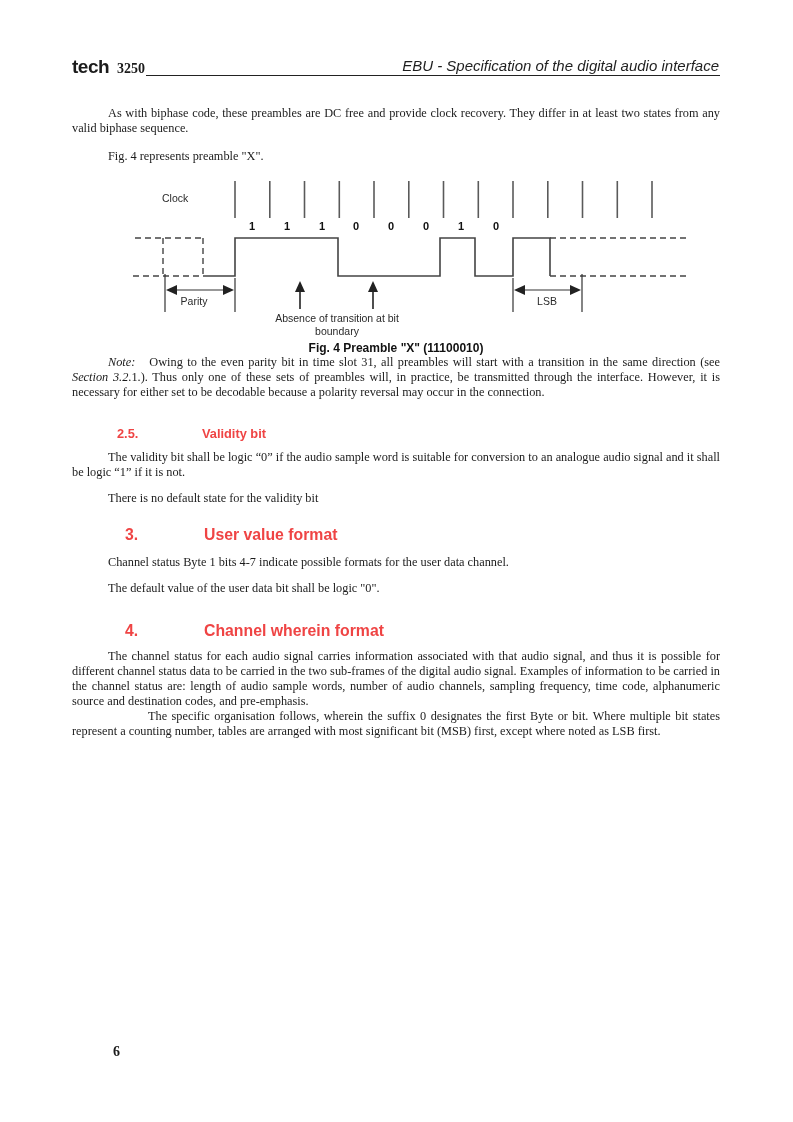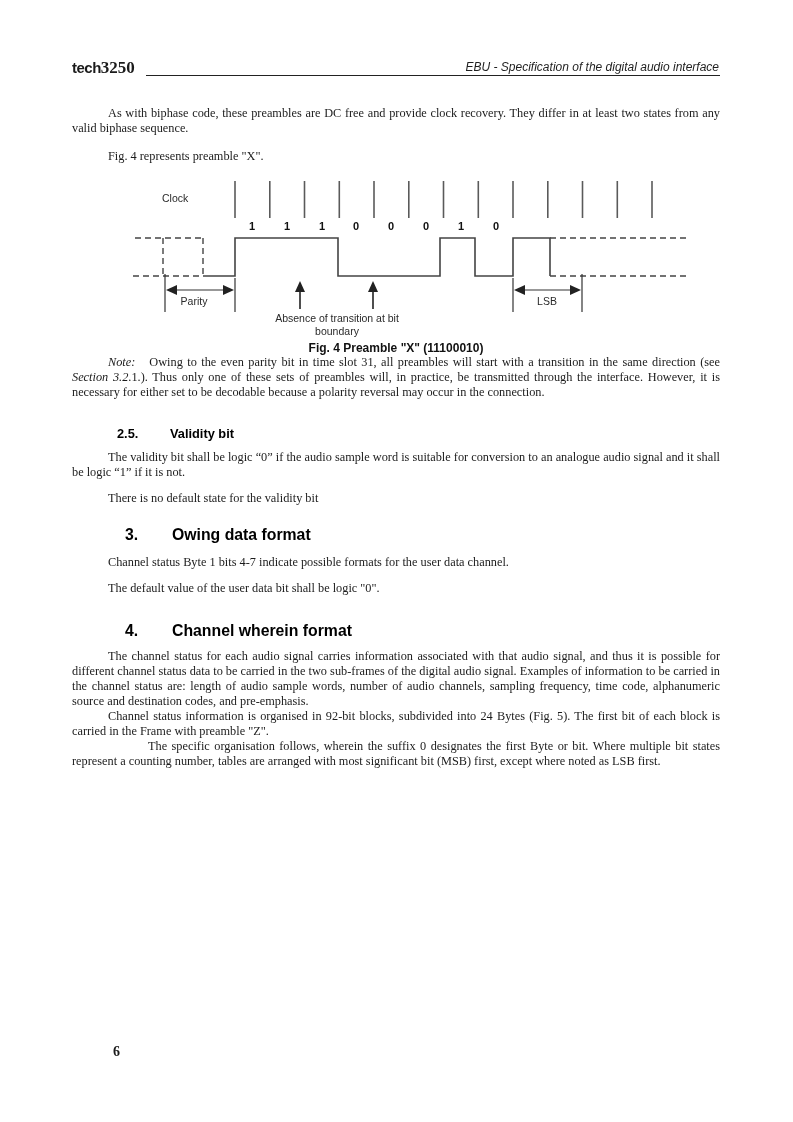--- a/index.html
+++ b/index.html
@@ -12,39 +12,39 @@
     font-family:"Liberation Serif", serif;
     color:#1b1b1b;
     overflow:hidden;
   }
   .content { padding:0 73px 0 72px; }
 
   
   .header { position:relative; margin-top:57px; height:22px; }
   .header-rule { position:absolute; left:74px; right:0; bottom:3px; border-bottom:1.6px solid #222; }
   .brand-row { position:absolute; left:0; bottom:1px; white-space:nowrap; }
-  .brand { font-family:"Liberation Sans", sans-serif; font-weight:bold; font-size:15px; letter-spacing:-0.5px; }
-  .doc-num { font-family:"Liberation Serif", serif; font-weight:bold; font-size:17px; margin-left:0; }
+  .brand { font-family:"Liberation Sans", sans-serif; font-weight:bold; font-size:19px; letter-spacing:-0.5px; }
+  .doc-num { font-family:"Liberation Serif", serif; font-weight:bold; font-size:14px; margin-left:8px; }
   .header-title {
     position:absolute; right:1px; bottom:5px;
-    font-family:"Liberation Sans", sans-serif; font-style:italic; font-size:12px; color:#1f1f1f;margin-top:32px;
+    font-family:"Liberation Sans", sans-serif; font-style:italic; font-size:15px; color:#1f1f1f;margin-top:32px;
   }
 
   
   .body-text {
     font-size:12.3px; line-height:15px;
     text-align:justify;
     text-indent:36px;
   }
   .one-line { text-align:left; }
   .big-indent { text-indent:76px; }
   .note-gap { display:inline-block; width:14px; }
 
   
-  .h-sub, .h-main { display:flex; font-family:"Liberation Sans", sans-serif; font-weight:bold; color:#000000; }
+  .h-sub, .h-main { display:flex; font-family:"Liberation Sans", sans-serif; font-weight:bold; color:#ef4444;gap:32px; }
   .h-sub { font-size:12.8px; }
   .h-sub .num { margin-left:45px; width:53px; }
   .h-main { font-size:15.8px; }
   .h-main .num { margin-left:53px; width:47px; }
 
   
   .fig-svg { display:block; margin-left:48px; }
   .fig-caption {
     font-family:"Liberation Sans", sans-serif; font-weight:bold; font-size:12px;
     text-align:center; margin-top:2px; color:#111;
@@ -155,29 +155,28 @@
 
     <div class="h-sub mt26">
       <span class="num">2.5.</span>
       <span>Validity bit</span>
     </div>
     <p class="body-text mt9">The validity bit shall be logic “0” if the audio sample word is suitable for conversion to an analogue audio signal and it shall be logic “1” if it is not.</p>
     <p class="body-text one-line mt11">There is no default state for the validity bit</p>
 
     <div class="h-main mt20">
       <span class="num">3.</span>
-      <span>Owing data format</span>
+      <span>User value format</span>
     </div>
     <p class="body-text one-line mt11">Channel status Byte 1 bits 4-7 indicate possible formats for the user data channel.</p>
     <p class="body-text one-line mt11">The default value of the user data bit shall be logic "0".</p>
 
     <div class="h-main mt26">
       <span class="num">4.</span>
       <span>Channel wherein format</span>
     </div>
     <p class="body-text mt9">The channel status for each audio signal carries information associated with that audio signal, and thus it is possible for different channel status data to be carried in the two sub-frames of the digital audio signal. Examples of information to be carried in the channel status are: length of audio sample words, number of audio channels, sampling frequency, time code, alphanumeric source and destination codes, and pre-emphasis.</p>
-    <p class="body-text mt12">Channel status information is organised in 92-bit blocks, subdivided into 24 Bytes (Fig. 5). The first bit of each block is carried in the Frame with preamble "Z".</p>
     <p class="body-text big-indent mt12">The specific organisation follows, wherein the suffix 0 designates the first Byte or bit. Where multiple bit states represent a counting number, tables are arranged with most significant bit (MSB) first, except where noted as LSB first.</p>
 
   </div>
 
   <div class="page-number">6</div>
 </div>
 
 </body></html>

